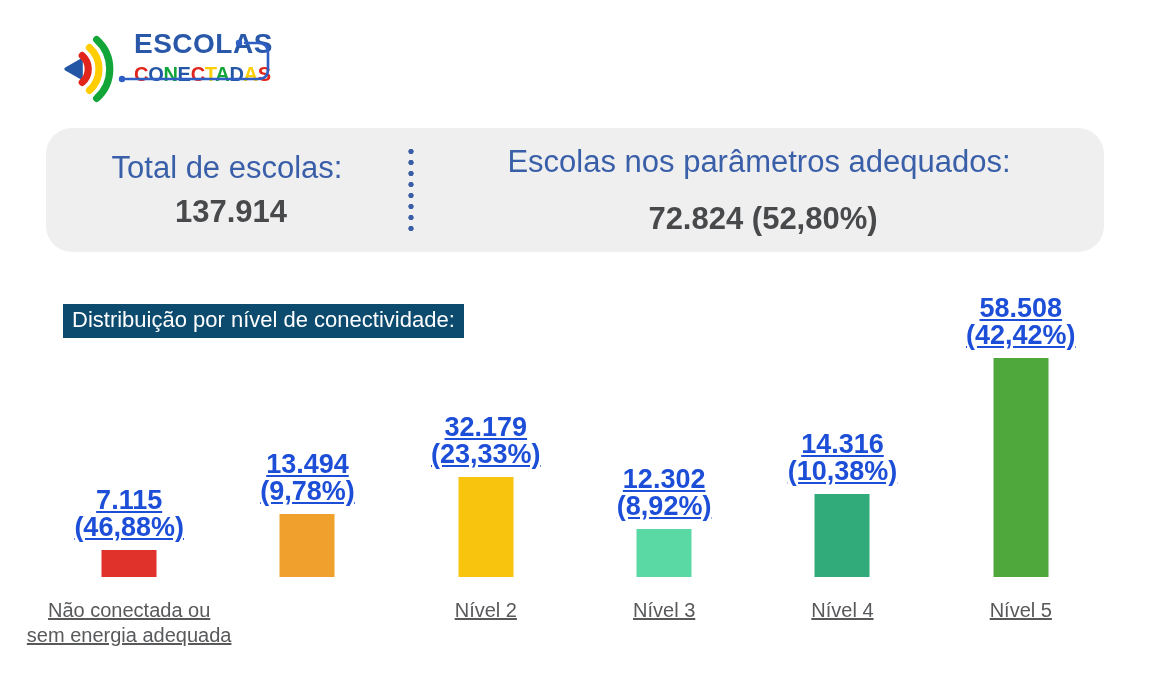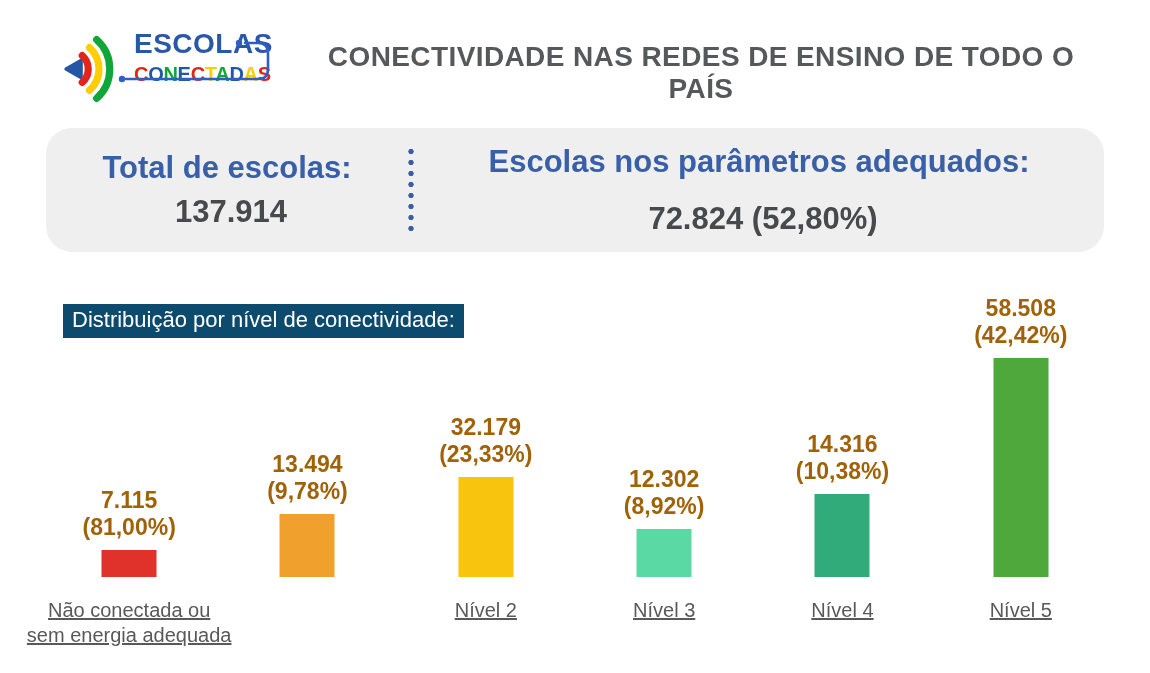--- a/index.html
+++ b/index.html
@@ -16,34 +16,34 @@
   
   .title{position:absolute;left:292px;top:41px;width:818px;text-align:center;
          font-size:28px;font-weight:bold;color:#57585a;letter-spacing:.4px;}
 
   
   .summary{position:absolute;left:46px;top:128px;width:1058px;height:124px;
            background:#efeff0;border-radius:26px;display:flex;align-items:center;}
   .sum-col{display:flex;flex-direction:column;justify-content:center;text-align:center;}
   .sum-left{width:362px;}
   .sum-right{flex:1;gap:13px;}
-  .sum-label{font-size:31px;font-weight:bold;color:#3a5fa9;line-height:44px;}
+  .sum-label{font-size:31px;font-weight:normal;color:#3a5fa9;line-height:44px;}
   .sum-value{font-size:31px;font-weight:bold;color:#48494b;line-height:44px;padding-left:8px;}
   .sum-divider{width:6px;height:88px;align-self:center;
                background-image:radial-gradient(circle,#3a5da8 2.4px,rgba(0,0,0,0) 2.9px);
                background-size:6px 11px;background-repeat:repeat-y;background-position:center top;}
 
   
   .chart-badge{position:absolute;left:63px;top:304px;background:#0c4a6e;color:#ffffff;
                font-size:22px;padding:3px 9px 5px 9px;}
   .chart{position:absolute;left:40px;top:270px;width:1070px;height:403px;display:flex;}
   .col{position:relative;flex:1;height:100%;}
   .bar{position:absolute;bottom:96px;left:50%;transform:translateX(-50%);width:55px;}
   .value{position:absolute;left:50%;transform:translateX(-50%);width:230px;text-align:center;
-         font-size:23px;font-weight:bold;color:#a16207;line-height:27px;}
+         font-size:27px;font-weight:bold;color:#1d4ed8;line-height:27px;text-decoration:underline;}
   .cat-label{position:absolute;top:328px;left:50%;transform:translateX(-50%);width:232px;
              text-align:center;font-size:20px;color:#58595b;line-height:25px;text-decoration:underline;}
 </style>
 </head>
 <body>
 
 <div class="page">
 
   <svg class="logo-icon" width="56" height="72" viewBox="0 0 60 80">
     <path d="M3.5 40 L20 30.5 L20 49.5 Z" fill="#2456a6" stroke="#2456a6" stroke-width="4" stroke-linejoin="round"></path>
@@ -56,40 +56,39 @@
     <div class="logo-line1">ESCOLAS</div>
     <div class="logo-line2"><span style="color: rgb(225, 37, 27);">C</span><span style="color: rgb(36, 86, 166);">O</span><span style="color: rgb(18, 165, 55);">N</span><span style="color: rgb(36, 86, 166);">E</span><span style="color: rgb(225, 37, 27);">C</span><span style="color: rgb(255, 206, 0);">T</span><span style="color: rgb(18, 165, 55);">A</span><span style="color: rgb(36, 86, 166);">D</span><span style="color: rgb(255, 206, 0);">A</span><span style="color: rgb(225, 37, 27);">S</span></div>
   </div>
 
   <svg class="logo-swoosh" width="172" height="58" viewBox="0 0 172 58">
     <circle cx="129" cy="13" r="3.2" fill="#2f5fc5"></circle>
     <path d="M135 13 H148 Q158 13 158 23 V39 Q158 49 148 49 H16" fill="none" stroke="#2f5fc5" stroke-width="2.6" stroke-linecap="round"></path>
     <circle cx="12" cy="49" r="3.2" fill="#2f5fc5"></circle>
   </svg>
 
-  <div class="title">CONECTIVIDADE NAS REDES DE ENSINO DE TODO O PAÍS</div>
 
   <div class="summary">
     <div class="sum-col sum-left">
       <div class="sum-label">Total de escolas:</div>
       <div class="sum-value">137.914</div>
     </div>
     <div class="sum-divider"></div>
     <div class="sum-col sum-right">
       <div class="sum-label">Escolas nos parâmetros adequados:</div>
       <div class="sum-value">72.824 (52,80%)</div>
     </div>
   </div>
 
   <div class="chart-badge">Distribuição por nível de conectividade:</div>
   <div class="chart">
       <div class="col">
         <div class="value" style="bottom: 132px;">
           <div>7.115</div>
-          <div>(81,00%)</div>
+          <div>(46,88%)</div>
         </div>
         <div class="bar" style="height: 27px; background: rgb(224, 49, 43);"></div>
         <div class="cat-label">
           <div>Não conectada ou</div>
           <div>sem energia adequada</div>
         </div>
       </div>
       <div class="col">
         <div class="value" style="bottom: 168px;">
           <div>13.494</div>

